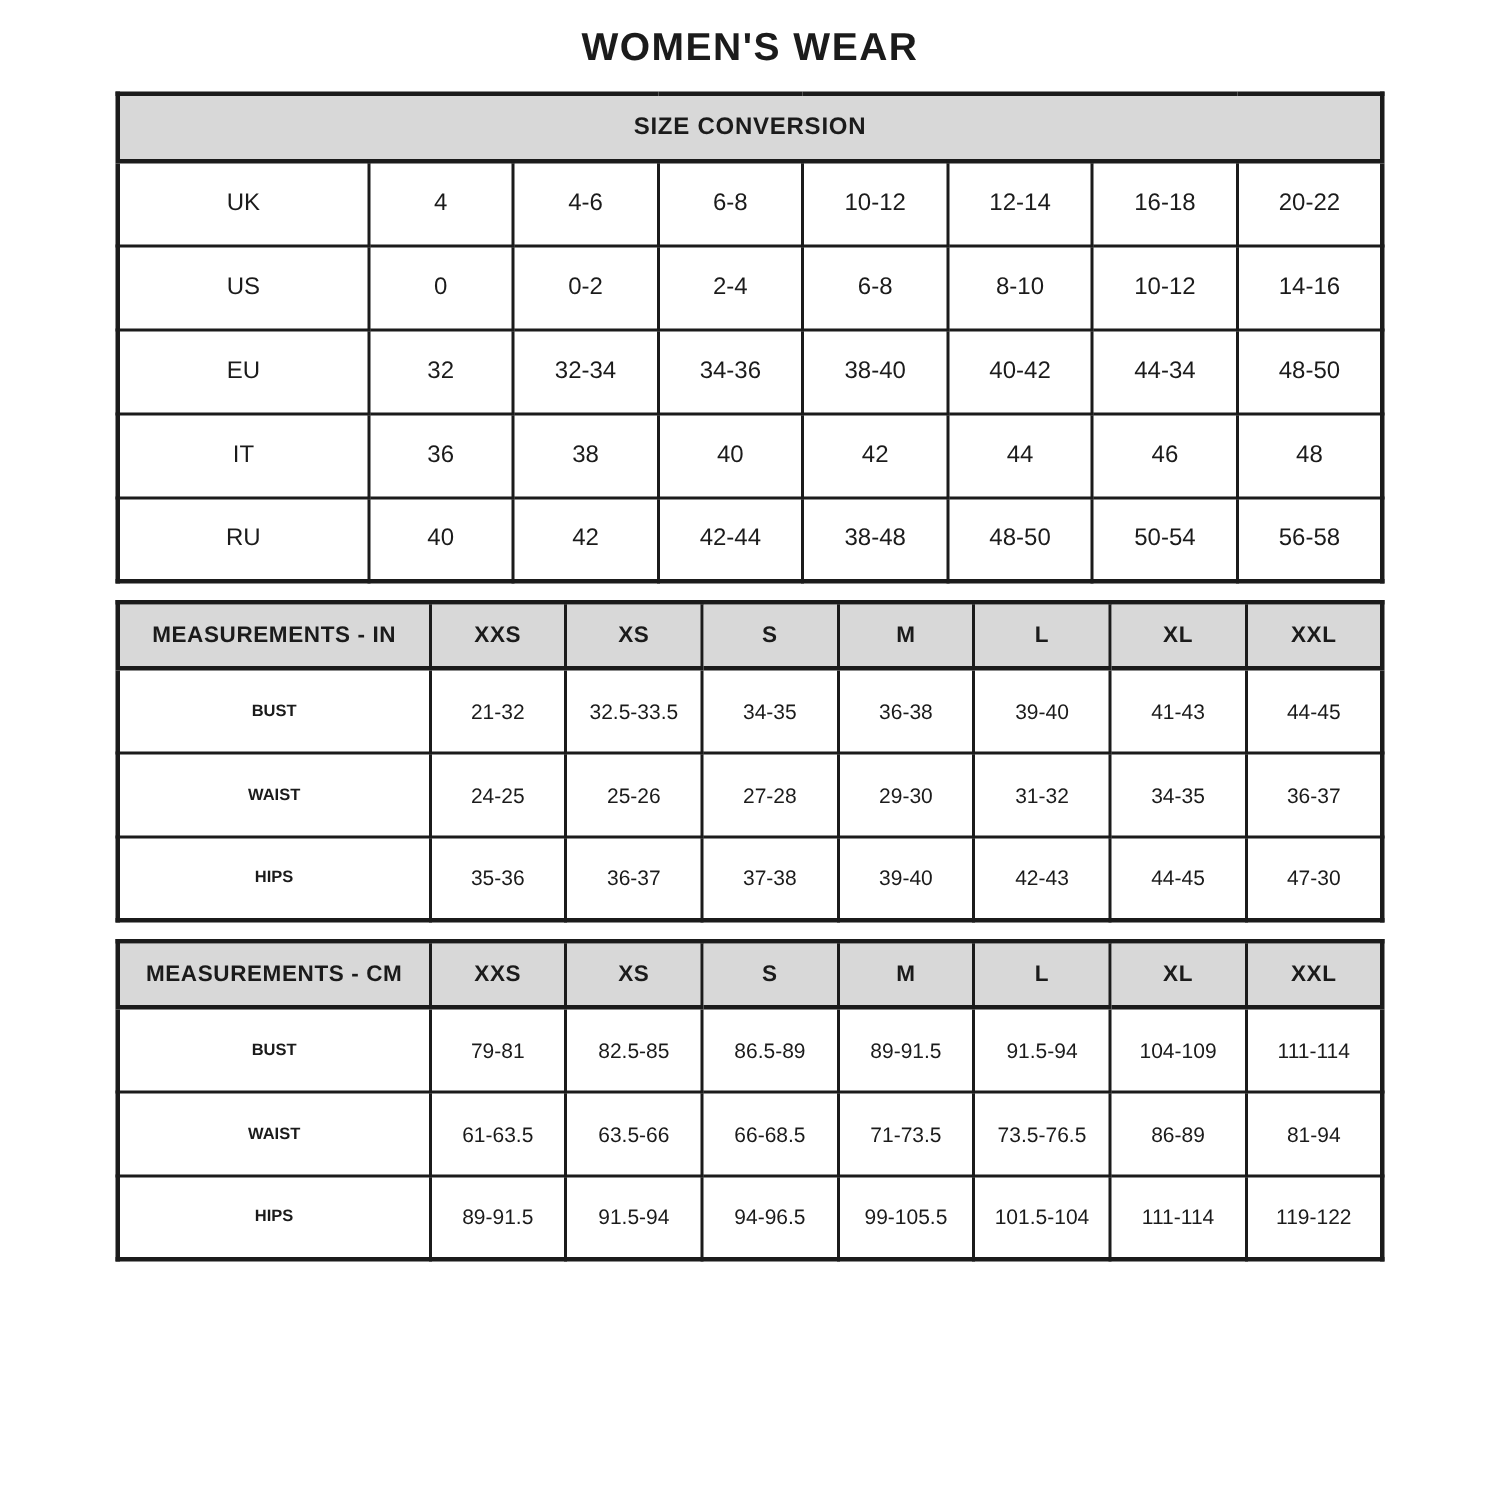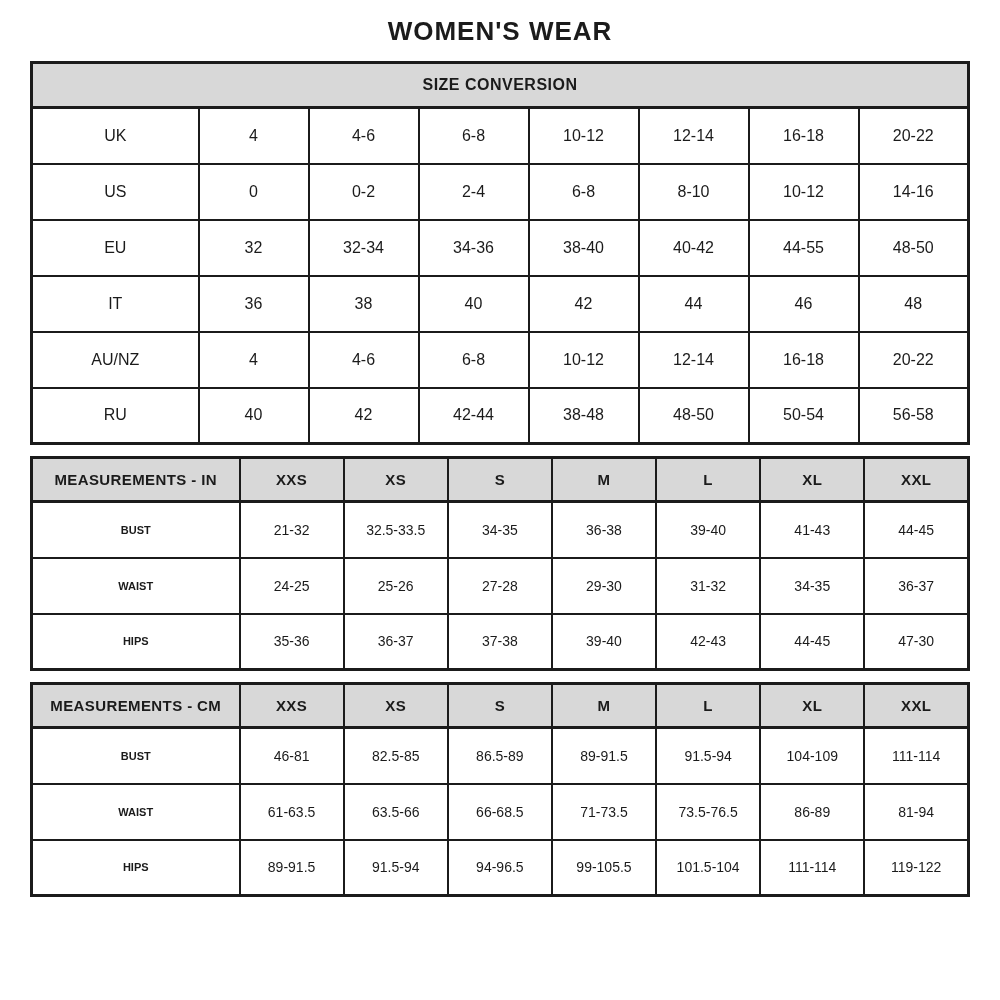--- a/index.html
+++ b/index.html
@@ -20,21 +20,21 @@
   }
   .page-title {
     margin: 0;
     padding: 16px 0 14px 0;
     text-align: center;
     font-size: 26px;
     font-weight: bold;
     letter-spacing: 1px;
   }
   table.tbl {
-    width: 940px;
+    width: 846px;
     margin: 0 auto 11px auto;
     border-collapse: collapse;
     table-layout: fixed;
     border: 3px solid var(--border-color);
   }
   table.tbl th, table.tbl td {
     border: 2px solid var(--border-color);
     text-align: center;
     vertical-align: middle;
     padding: 0 4px;
@@ -122,42 +122,32 @@
         <td>10-12</td>
         <td>14-16</td>
       </tr>
       <tr>
         <th>EU</th>
         <td>32</td>
         <td>32-34</td>
         <td>34-36</td>
         <td>38-40</td>
         <td>40-42</td>
-        <td>44-55</td>
+        <td>44-34</td>
         <td>48-50</td>
       </tr>
       <tr>
         <th>IT</th>
         <td>36</td>
         <td>38</td>
         <td>40</td>
         <td>42</td>
         <td>44</td>
         <td>46</td>
         <td>48</td>
-      </tr>
-      <tr>
-        <th>AU/NZ</th>
-        <td>4</td>
-        <td>4-6</td>
-        <td>6-8</td>
-        <td>10-12</td>
-        <td>12-14</td>
-        <td>16-18</td>
-        <td>20-22</td>
       </tr>
       <tr>
         <th>RU</th>
         <td>40</td>
         <td>42</td>
         <td>42-44</td>
         <td>38-48</td>
         <td>48-50</td>
         <td>50-54</td>
         <td>56-58</td>
@@ -241,21 +231,21 @@
         <th>S</th>
         <th>M</th>
         <th>L</th>
         <th>XL</th>
         <th>XXL</th>
       </tr>
   </thead>
   <tbody>
       <tr>
         <th>BUST</th>
-        <td>46-81</td>
+        <td>79-81</td>
         <td>82.5-85</td>
         <td>86.5-89</td>
         <td>89-91.5</td>
         <td>91.5-94</td>
         <td>104-109</td>
         <td>111-114</td>
       </tr>
       <tr>
         <th>WAIST</th>
         <td>61-63.5</td>

